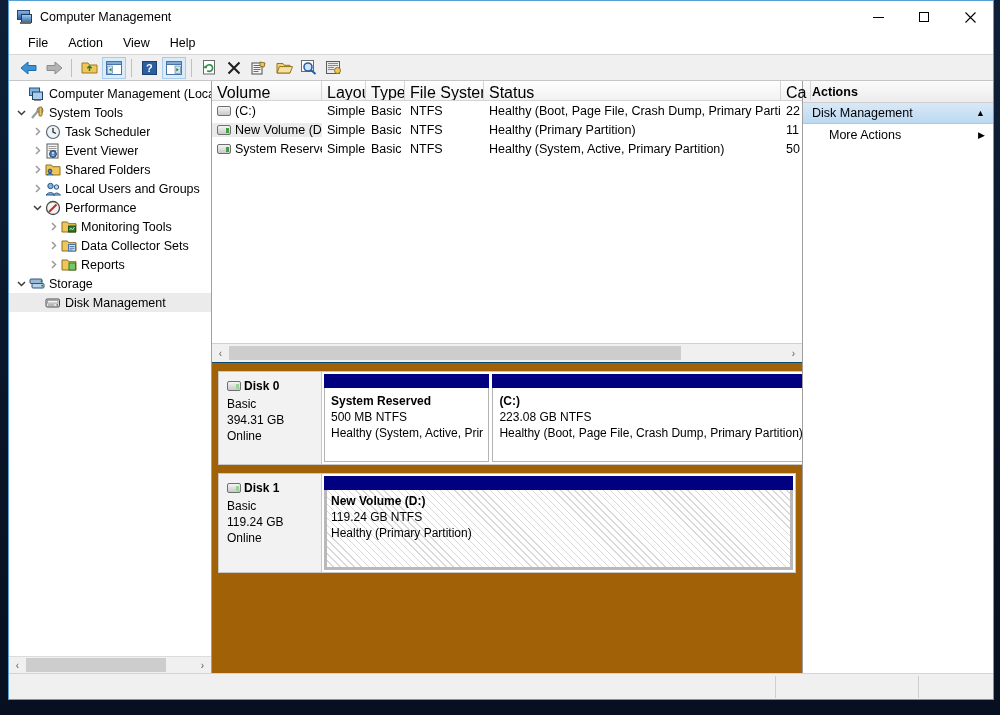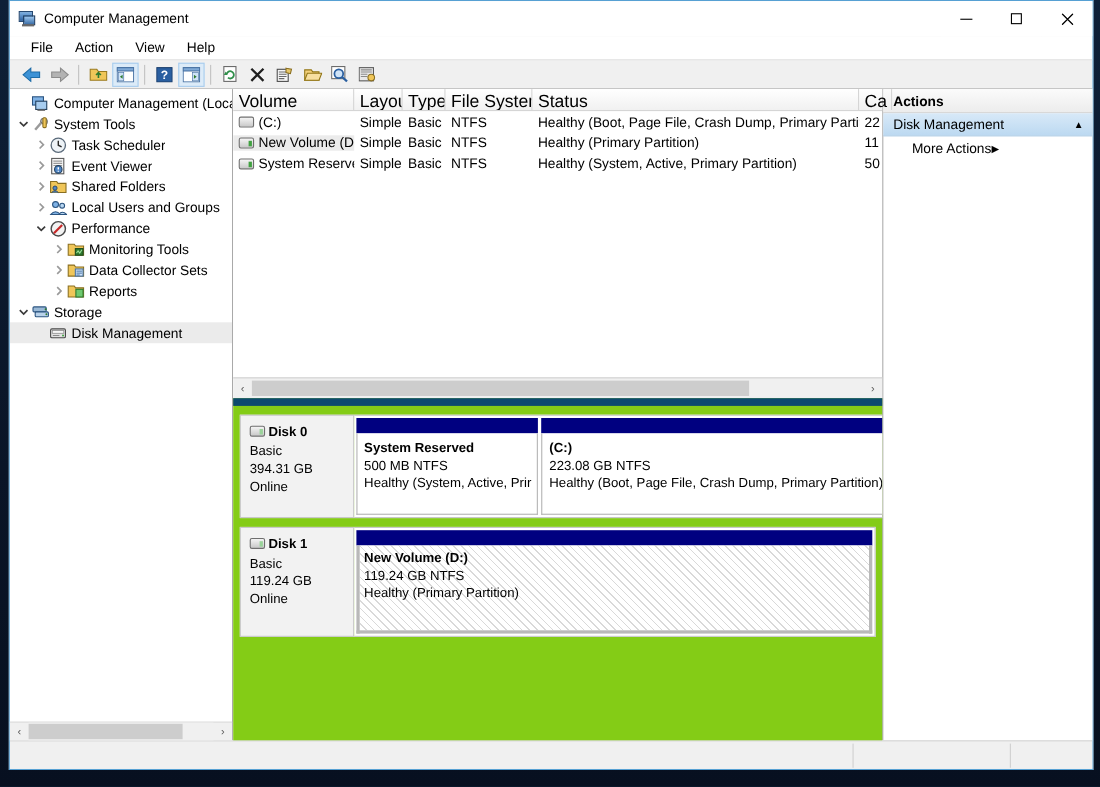--- a/index.html
+++ b/index.html
@@ -127,21 +127,21 @@
   }
   .drv-ico.green::after{
     content:"";position:absolute;right:1px;top:2px;width:3px;height:5px;background:#3fa03f;
   }
   #vol-hscroll{
     flex:0 0 19px;height:19px;background:#f0f0f0;border-top:1px solid #d0d0d0;
     display:flex;align-items:center;position:relative;
   }
   
   #gfx{
-    flex:1 1 auto; background:#84cc16; border-top:7px solid #0c4a6e;
+    flex:1 1 auto; background:#a16207; border-top:1px solid #0c4a6e;
     display:flex; flex-direction:column; min-height:0; position:relative; overflow:hidden;
   }
   .diskrow{ display:flex; margin:8px 6px 0 6px; }
   .diskinfo{
     flex:0 0 104px; border:1px solid #c8c8c8; background:#f2f2f2;
     padding:6px 8px; font-size:12px; line-height:16px;
   }
   .dtitle{ display:flex; align-items:center; gap:3px; font-weight:bold; margin-bottom:2px;}
   .disk-ico{
     width:14px;height:10px;flex:0 0 14px;
@@ -187,21 +187,21 @@
     padding-left:9px;font-weight:bold;font-size:12.5px;
   }
   #act-group{
     height:21px;flex:0 0 21px;
     background:linear-gradient(180deg,#d8e9f8,#bcd9f1);
     border-bottom:1px solid #a9c9e4;
     display:flex;align-items:center;padding:0 8px 0 9px;
     font-size:12.5px;justify-content:space-between;
   }
   .act-item{
-    height:21px;display:flex;align-items:center;justify-content:flex-start;
+    height:21px;display:flex;align-items:center;justify-content:space-between;
     padding:0 8px 0 26px;font-size:12.5px;cursor:default;
   }
   
   #statusbar{
     flex:0 0 26px;height:26px;background:#f0f0f0;border-top:1px solid #d4d4d4;
     display:flex;align-items:center;
   }
   .stcell{ height:26px; }
   .stsep{ width:1px;height:22px;background:#cfcfcf; }
   .stmain{ flex:1 1 auto; }

